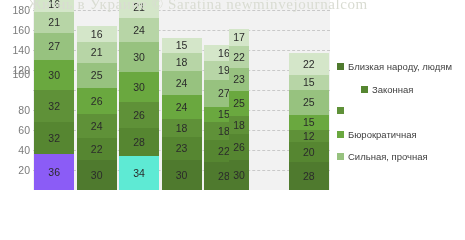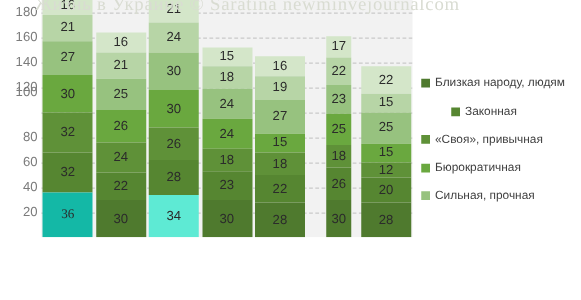--- a/index.html
+++ b/index.html
@@ -149,21 +149,21 @@
         </div>
         <div class="seg" style="height: 30px; background: rgb(106, 168, 63);">
           <span class="seg-label">30</span>
         </div>
         <div class="seg" style="height: 32px; background: rgb(95, 145, 56);">
           <span class="seg-label">32</span>
         </div>
         <div class="seg" style="height: 32px; background: rgb(86, 134, 49);">
           <span class="seg-label">32</span>
         </div>
-        <div class="seg" style="height: 36px; background: #14b8a6; font-family: Liberation Serif, serif;">
+        <div class="seg" style="height: 36px; background: #8b5cf6;">
           <span class="seg-label">36</span>
         </div>
       </div>
       <div class="bar" style="left: 43.6429px; width: 40px;">
         <div class="seg" style="height: 16px; background: rgb(212, 230, 201);">
           <span class="seg-label">16</span>
         </div>
         <div class="seg" style="height: 21px; background: rgb(183, 213, 166);">
           <span class="seg-label">21</span>
         </div>
@@ -245,21 +245,21 @@
         <div class="seg" style="height: 18px; background: rgb(95, 145, 56);">
           <span class="seg-label">18</span>
         </div>
         <div class="seg" style="height: 22px; background: rgb(86, 134, 49);">
           <span class="seg-label">22</span>
         </div>
         <div class="seg" style="height: 28px; background: rgb(79, 122, 46);">
           <span class="seg-label">28</span>
         </div>
       </div>
-      <div class="bar" style="left: 228px; width: 20px;">
+      <div class="bar" style="left: 196px; width: 20px;">
         <div class="seg" style="height: 17px; background: rgb(212, 230, 201);">
           <span class="seg-label">17</span>
         </div>
         <div class="seg" style="height: 22px; background: rgb(183, 213, 166);">
           <span class="seg-label">22</span>
         </div>
         <div class="seg" style="height: 23px; background: rgb(151, 194, 127);">
           <span class="seg-label">23</span>
         </div>
         <div class="seg" style="height: 25px; background: rgb(106, 168, 63);">
@@ -316,21 +316,20 @@
       <div class="legend-item" style="top: 62px;">
         <span class="legend-swatch" style="background: rgb(79, 122, 46);"></span>
         <span class="legend-label">Близкая народу, людям</span>
       </div>
       <div class="legend-item" style="top: 84.5px; padding-left: 24px;">
         <span class="legend-swatch" style="background: rgb(86, 134, 49);"></span>
         <span class="legend-label">Законная</span>
       </div>
       <div class="legend-item" style="top: 107px;">
         <span class="legend-swatch" style="background: rgb(95, 145, 56);"></span>
-        <span class="legend-label">«Своя», привычная</span>
       </div>
       <div class="legend-item" style="top: 129.5px;">
         <span class="legend-swatch" style="background: rgb(106, 168, 63);"></span>
         <span class="legend-label">Бюрократичная</span>
       </div>
       <div class="legend-item" style="top: 152px;">
         <span class="legend-swatch" style="background: rgb(151, 194, 127);"></span>
         <span class="legend-label">Сильная, прочная</span>
       </div>
     </div>

